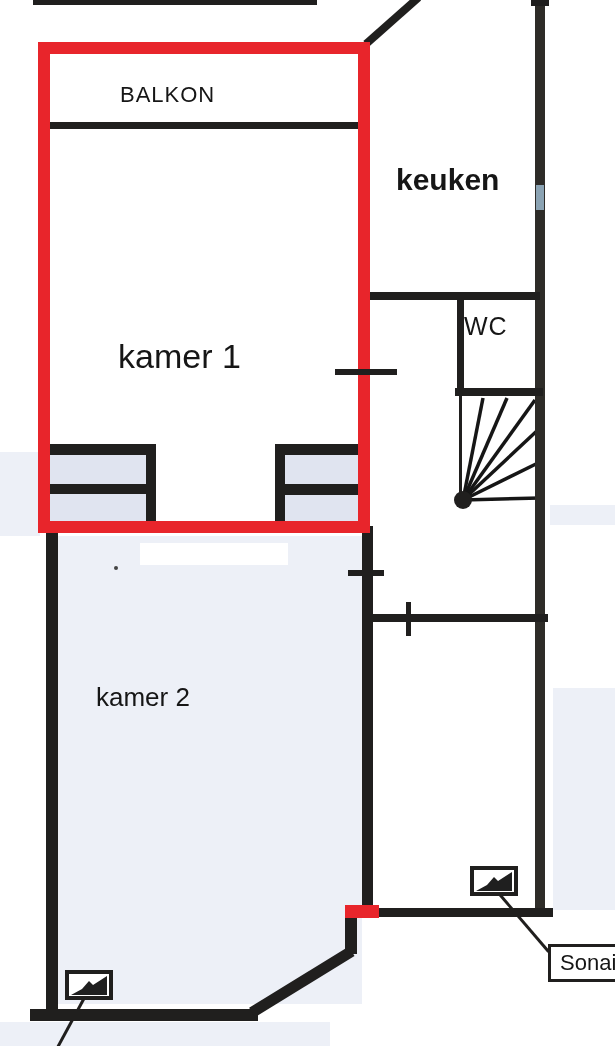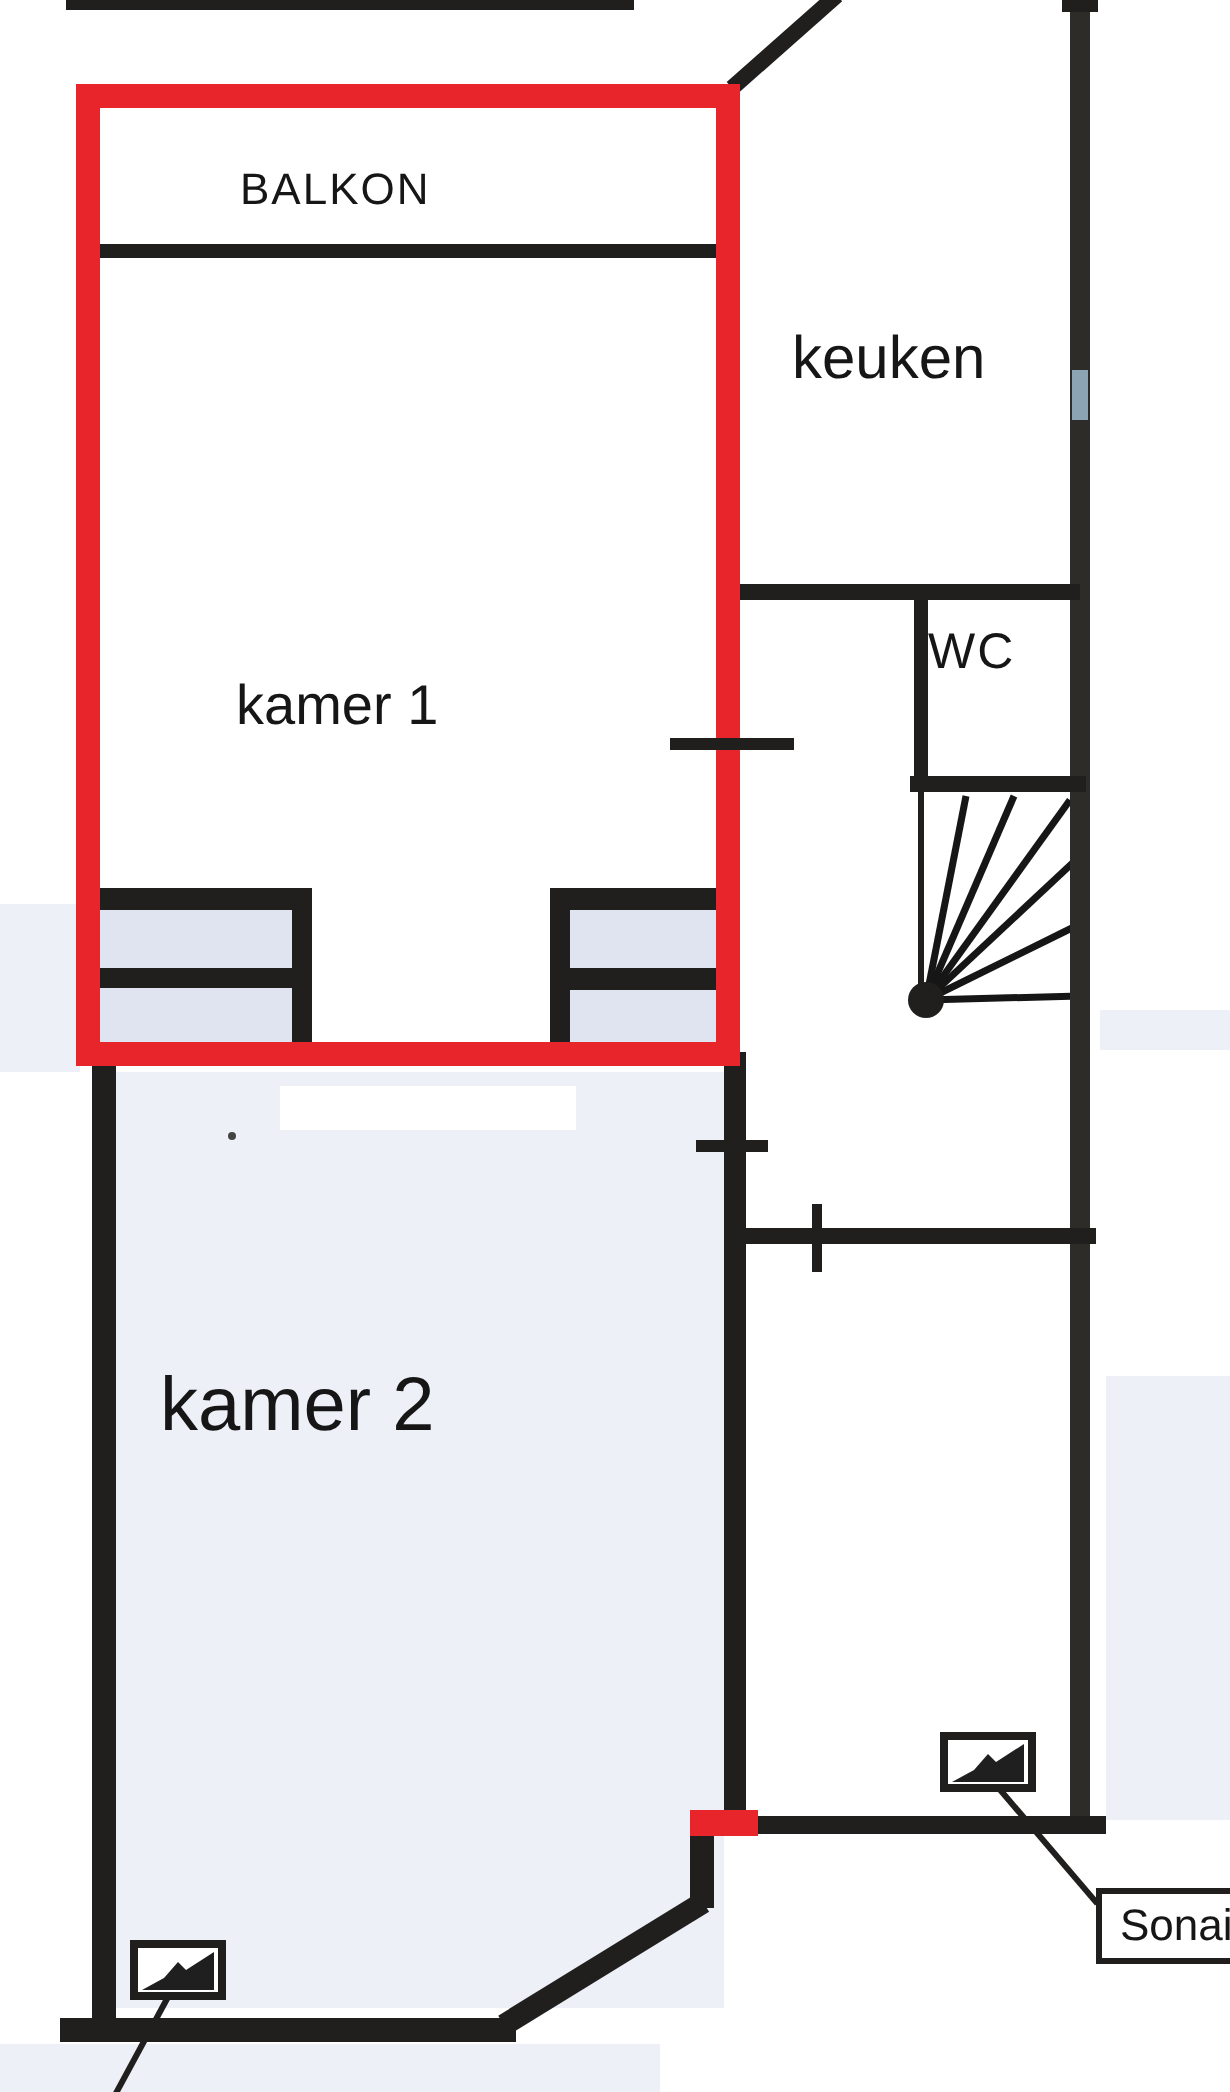--- a/index.html
+++ b/index.html
@@ -105,18 +105,18 @@
     <svg width="40" height="22" viewBox="0 0 40 22">
       <polygon points="2,21 38,21 38,2 24,11 20,7 13,15 2,21" fill="#1f1f1f"></polygon>
     </svg>
   </div>
 
   <div id="sonair-box">
     <span>Sonair</span>
   </div>
 
   <div class="label" style="left:120px;top:84px;font-size:22px;letter-spacing:1px;">BALKON</div>
-  <div class="label" style="left:396px;top:165px;font-size:30px;">keuken</div>
+  <div class="label" style="left:396px;top:165px;font-size:30px;font-weight:bold;">keuken</div>
   <div class="label" style="left:464px;top:314px;font-size:25px;letter-spacing:1px;">WC</div>
-  <div class="label" style="left:118px;top:339px;font-size:28px;">kamer 1</div>
-  <div class="label" style="left:80px;top:684px;font-size:38px;">kamer 2</div>
+  <div class="label" style="left:118px;top:339px;font-size:34px;">kamer 1</div>
+  <div class="label" style="left:96px;top:684px;font-size:26px;">kamer 2</div>
 
 </div>
 
 </body></html>

